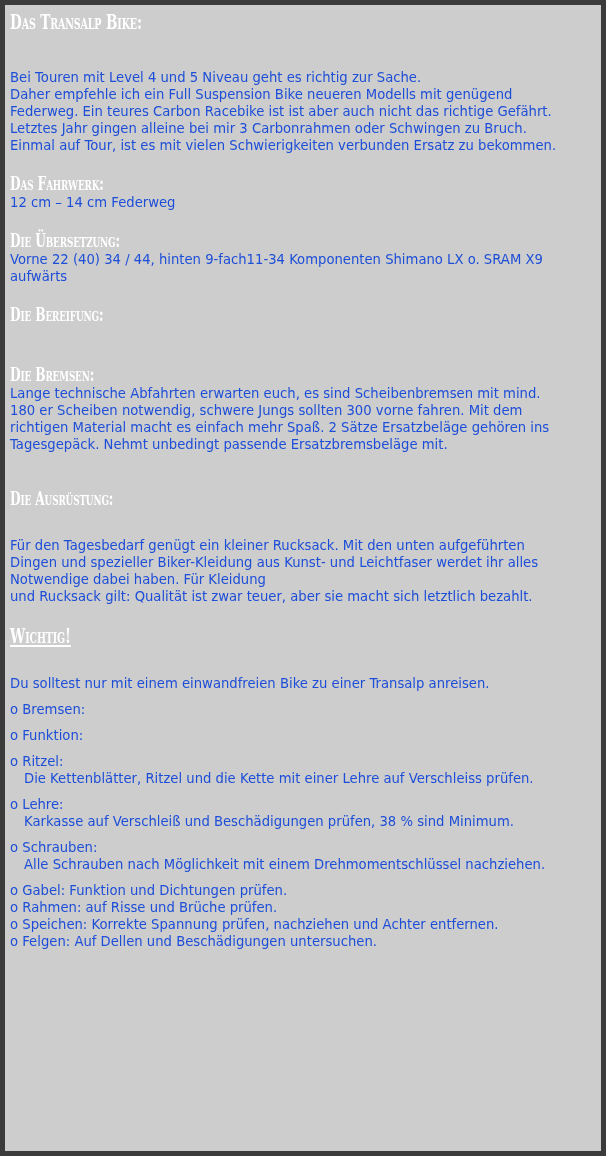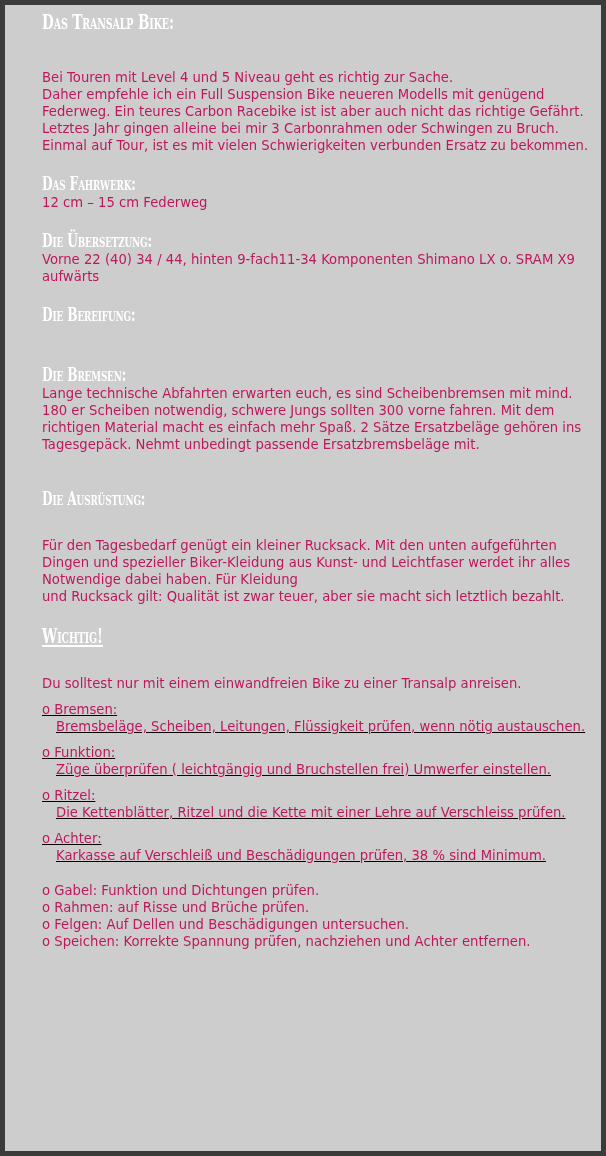--- a/index.html
+++ b/index.html
@@ -34,21 +34,20 @@
     left: -5px; top: -5px;
     width: 606px; height: 1156px;
     box-sizing: border-box;
     border-right: 2px solid #b9b9b9;
     border-bottom: 2px solid #b9b9b9;
     pointer-events: none;
   }
 
   #content {
     padding: 6px 5px 0 5px;
-    margin-left: 32px;
   }
 
   
   .heading {
     color: #ffffff;
     font-family: "DejaVu Serif", "Liberation Serif", serif;
     font-weight: bold;
     font-variant: small-caps;
     font-size: 18px;
     line-height: 20px;
@@ -62,52 +61,52 @@
   .heading.h-title { font-size: 20px; line-height: 22px; }
   .heading.h-important {
     font-size: 20px;
     line-height: 22px;
     text-decoration: underline;
     text-underline-offset: 2px;
   }
 
   
   .para {
-    color: #be185d;
+    color: #1d4ed8;
     font-family: "DejaVu Sans", sans-serif;
     font-size: 13.2px;
     line-height: 17px;
     margin: 0;
     white-space: pre-wrap;
   }
   .gap-sm { height: 9px; }
   .gap-lg { height: 20px; }
   .gap-xl { height: 28px; }
   .gap-xxl { height: 36px; }
 
-  .checkitem { margin: 0; text-decoration: underline; }
+  .checkitem { margin: 0; }
   .checkitem .cdesc { padding-left: 14px; }
 </style>
 </head>
 <body>
 
 <div id="page">
   <div id="content">
 
     <div class="heading h-title">Das Transalp Bike:</div>
     <div class="gap-xxl"></div>
     <p class="para">Bei Touren mit Level 4 und 5 Niveau geht es richtig zur Sache.
 Daher empfehle ich ein Full Suspension Bike neueren Modells mit genügend
 Federweg. Ein teures Carbon Racebike ist ist aber auch nicht das richtige Gefährt.
 Letztes Jahr gingen alleine bei mir 3 Carbonrahmen oder Schwingen zu Bruch.
 Einmal auf Tour, ist es mit vielen Schwierigkeiten verbunden Ersatz zu bekommen.</p>
 
     <div class="gap-lg"></div>
     <div class="heading">Das Fahrwerk:</div>
-    <p class="para">12 cm – 15 cm Federweg</p>
+    <p class="para">12 cm – 14 cm Federweg</p>
 
     <div class="gap-lg"></div>
     <div class="heading">Die Übersetzung:</div>
     <p class="para">Vorne 22 (40) 34 / 44, hinten 9-fach11-34 Komponenten Shimano LX o. SRAM X9
 aufwärts</p>
 
     <div class="gap-lg"></div>
     <div class="heading">Die Bereifung:</div>
     <div class="gap-lg"></div>
 
@@ -129,46 +128,48 @@
     <div class="gap-lg"></div>
     <div class="heading h-important">Wichtig!</div>
     <div class="gap-xl"></div>
     <p class="para">Du solltest nur mit einem einwandfreien Bike zu einer Transalp anreisen.</p>
 
     <div class="gap-sm"></div>
     <div>
 
       <div class="checkitem">
         <p class="para">o Bremsen:</p>
-        <p class="para cdesc">Bremsbeläge, Scheiben, Leitungen, Flüssigkeit prüfen, wenn nötig austauschen.</p>
       </div>
       <div class="gap-sm"></div>
 
       <div class="checkitem">
         <p class="para">o Funktion:</p>
-        <p class="para cdesc">Züge überprüfen ( leichtgängig und Bruchstellen frei) Umwerfer einstellen.</p>
       </div>
       <div class="gap-sm"></div>
 
       <div class="checkitem">
         <p class="para">o Ritzel:</p>
         <p class="para cdesc">Die Kettenblätter, Ritzel und die Kette mit einer Lehre auf Verschleiss prüfen.</p>
       </div>
       <div class="gap-sm"></div>
 
       <div class="checkitem">
-        <p class="para">o Achter:</p>
+        <p class="para">o Lehre:</p>
         <p class="para cdesc">Karkasse auf Verschleiß und Beschädigungen prüfen, 38 % sind Minimum.</p>
       </div>
       <div class="gap-sm"></div>
 
+      <div class="checkitem">
+        <p class="para">o Schrauben:</p>
+        <p class="para cdesc">Alle Schrauben nach Möglichkeit mit einem Drehmomentschlüssel nachziehen.</p>
+      </div>
       <div class="gap-sm"></div>
 
       <p class="para">o Gabel: Funktion und Dichtungen prüfen.</p>
       <p class="para">o Rahmen: auf Risse und Brüche prüfen.</p>
+      <p class="para">o Speichen: Korrekte Spannung prüfen, nachziehen und Achter entfernen.</p>
       <p class="para">o Felgen: Auf Dellen und Beschädigungen untersuchen.</p>
-      <p class="para">o Speichen: Korrekte Spannung prüfen, nachziehen und Achter entfernen.</p>
     </div>
 
     <div class="gap-xxl"></div>
 
   </div>
 </div>
 
 </body></html>

